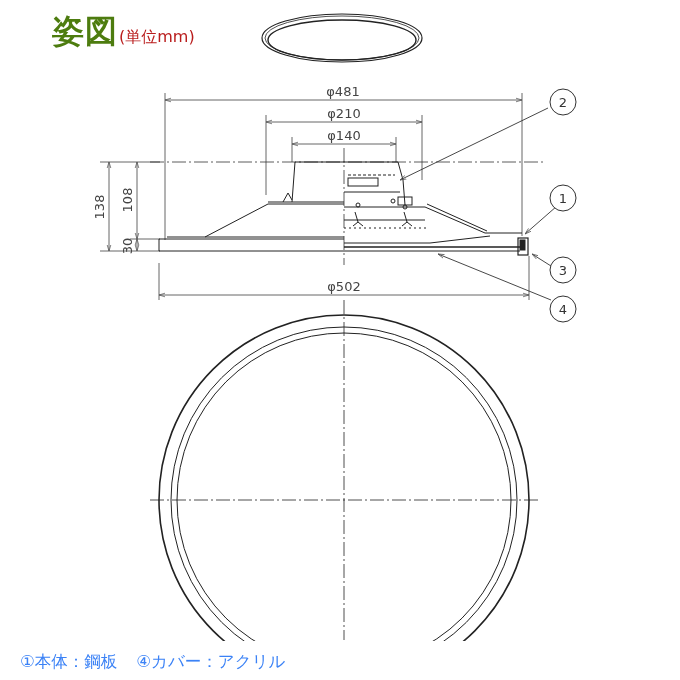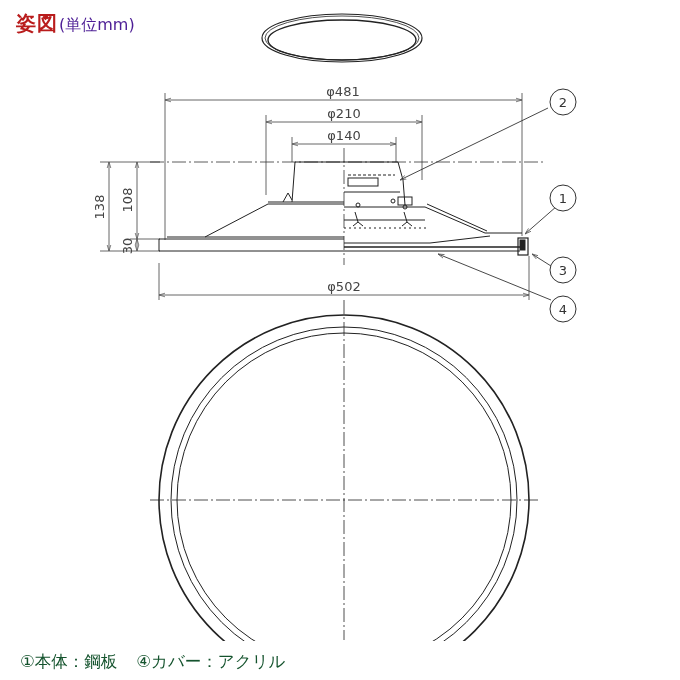--- a/index.html
+++ b/index.html
@@ -1,21 +1,21 @@
 <!DOCTYPE html>
 <html><head>
 <meta charset="utf-8">
 <style>
   html, body { margin:0; padding:0; background:#ffffff; }
   body { width:680px; height:680px; position:relative; overflow:hidden; font-family:"DejaVu Sans", sans-serif; color:#111; }
   .title { position:absolute; left:16px; top:10px; display:flex; align-items:baseline; }
-  .title .main { font-size:20px; font-weight:bold; letter-spacing:1px; color:#b91c1c; }
-  .title .unit { font-size:16px; color:#4c1d95; margin-left:1px;text-align:center; }
+  .title .main { font-size:32px; font-weight:bold; letter-spacing:1px; color:#4d7c0f;margin-left:36px; }
+  .title .unit { font-size:16px; color:#b91c1c; margin-left:1px;text-align:center; }
   svg.drawing { position:absolute; left:0; top:0; }
-  .legend { position:absolute; left:20px; top:651px; font-size:16.5px; color:#14532d; display:flex; white-space:nowrap; }
+  .legend { position:absolute; left:20px; top:651px; font-size:16.5px; color:#3b82f6; display:flex; white-space:nowrap; }
   .legend span { margin-right:19px; }
   .legend span:last-child { margin-right:11px; }
   .dim { font-family:"DejaVu Sans", sans-serif; font-size:13px; fill:#444; }
   .callout { font-family:"DejaVu Sans", sans-serif; font-size:13px; fill:#333; }
 </style>
 </head>
 <body>
 
 <div class="title">
   <span class="main">姿図</span>

